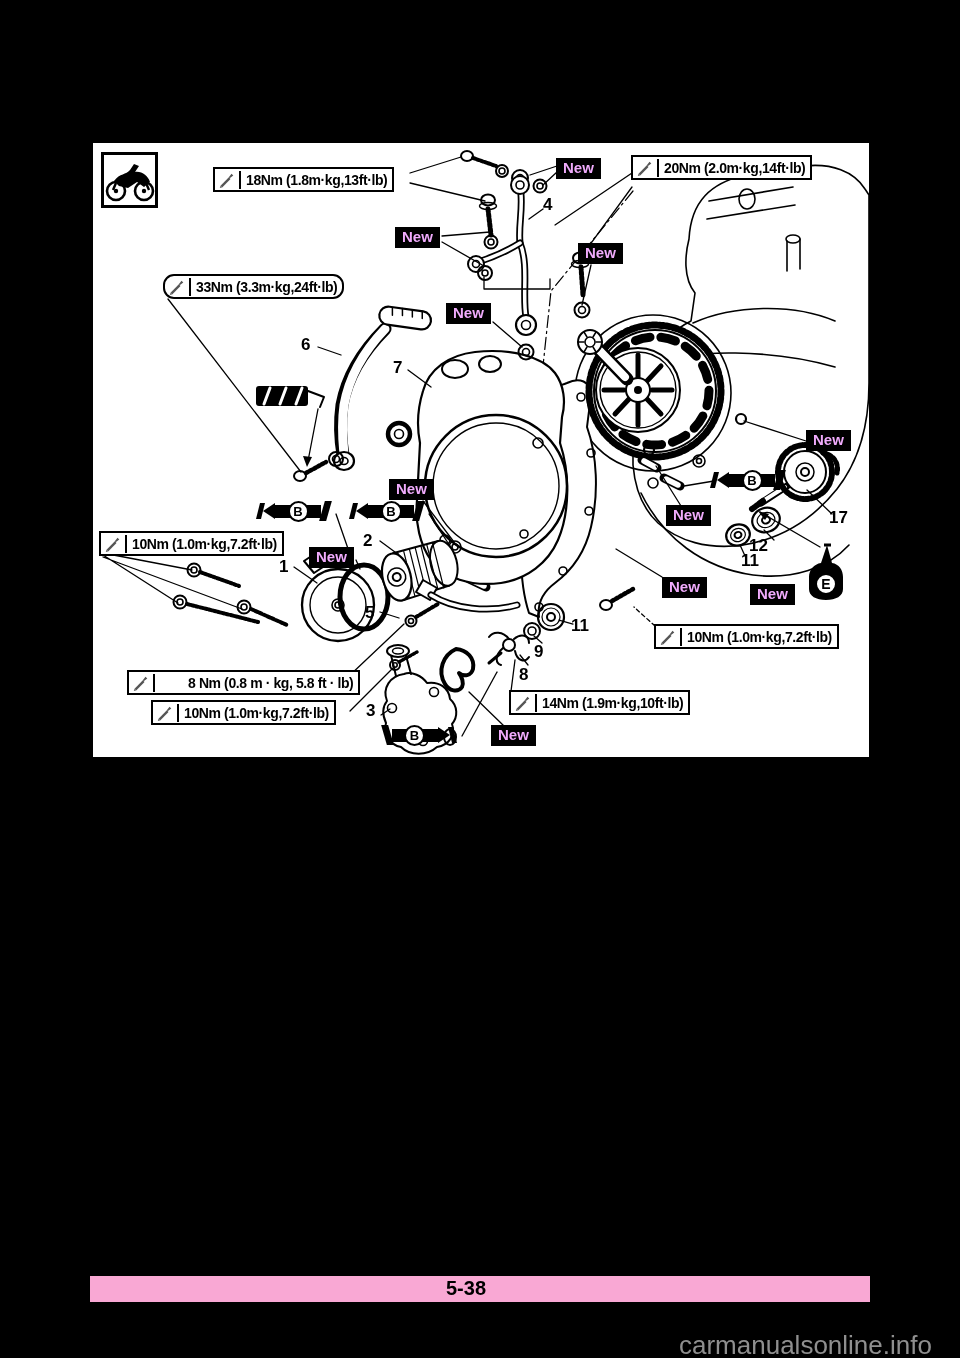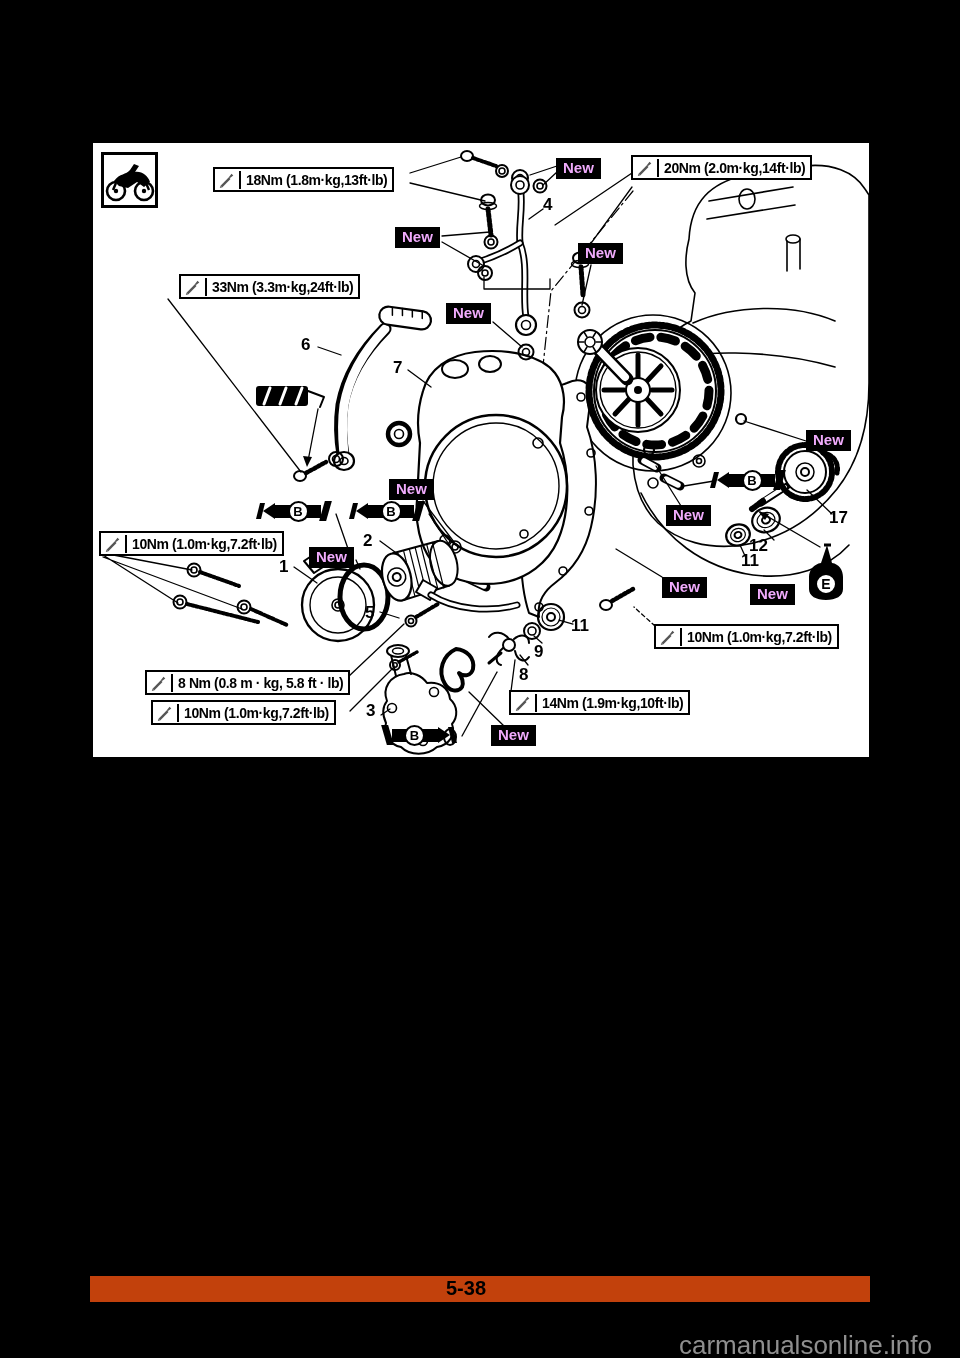--- a/index.html
+++ b/index.html
@@ -29,21 +29,21 @@
   .btube.flip .bt-circ{transform:scaleX(-1);}
   
   .ecan{position:absolute;width:40px;height:60px;z-index:6;}
   .e-circ{position:absolute;left:8px;top:32px;width:22px;height:22px;border-radius:50%;background:#fff;
           border:2.5px solid #000;color:#000;font-size:14px;font-weight:bold;display:flex;
           align-items:center;justify-content:center;box-sizing:border-box;}
   
   .moto{position:absolute;left:8px;top:9px;width:57px;height:56px;border:3px solid #000;
         background:#fff;box-sizing:border-box;z-index:5;}
   
-  .strip{position:absolute;left:90px;top:1276px;width:780px;height:26px;background:#c2410c;}
+  .strip{position:absolute;left:90px;top:1276px;width:780px;height:26px;background:#f9a8d4;}
   .pagenum{position:absolute;left:356px;top:1px;font-weight:bold;font-size:20px;color:#000;}
   .watermark{position:absolute;left:679px;top:1330px;font-size:26px;color:#8f8f8f;letter-spacing:0px;}
 </style>
 </head>
 <body>
 
 <div class="page">
 
   <svg class="art" width="776" height="614" viewBox="0 0 776 614">
     <g stroke="#000" fill="none" stroke-width="1.6" stroke-linecap="round" stroke-linejoin="round">
@@ -333,39 +333,39 @@
   </div>
   <div class="tq" style="left:538px;top:12px;">
     <span class="tq-ic">
         <svg width="18" height="18" viewBox="0 0 20 20">
           <path d="M4,17 L13,8" stroke="#555" stroke-width="2.6" fill="none"></path>
           <path d="M12,7 l3,-4 2,2 -4,3 z M3,16 l-1,3 3,-1 z" fill="#555"></path>
         </svg>
       </span>
     <span class="tq-tx">20Nm (2.0m·kg,14ft·lb)</span>
   </div>
-  <div class="tq" style="left:86px;top:131px;">
+  <div class="tq" style="left:70px;top:131px;border-radius:11px;">
     <span class="tq-ic">
         <svg width="18" height="18" viewBox="0 0 20 20">
           <path d="M4,17 L13,8" stroke="#555" stroke-width="2.6" fill="none"></path>
           <path d="M12,7 l3,-4 2,2 -4,3 z M3,16 l-1,3 3,-1 z" fill="#555"></path>
         </svg>
       </span>
     <span class="tq-tx">33Nm (3.3m·kg,24ft·lb)</span>
   </div>
   <div class="tq" style="left:6px;top:388px;">
     <span class="tq-ic">
         <svg width="18" height="18" viewBox="0 0 20 20">
           <path d="M4,17 L13,8" stroke="#555" stroke-width="2.6" fill="none"></path>
           <path d="M12,7 l3,-4 2,2 -4,3 z M3,16 l-1,3 3,-1 z" fill="#555"></path>
         </svg>
       </span>
     <span class="tq-tx">10Nm (1.0m·kg,7.2ft·lb)</span>
   </div>
-  <div class="tq" style="left:52px;top:527px;">
+  <div class="tq" style="left:34px;top:527px;gap:28px;">
     <span class="tq-ic">
         <svg width="18" height="18" viewBox="0 0 20 20">
           <path d="M4,17 L13,8" stroke="#555" stroke-width="2.6" fill="none"></path>
           <path d="M12,7 l3,-4 2,2 -4,3 z M3,16 l-1,3 3,-1 z" fill="#555"></path>
         </svg>
       </span>
     <span class="tq-tx">8 Nm (0.8 m · kg, 5.8 ft · lb)</span>
   </div>
   <div class="tq" style="left:58px;top:557px;">
     <span class="tq-ic">

